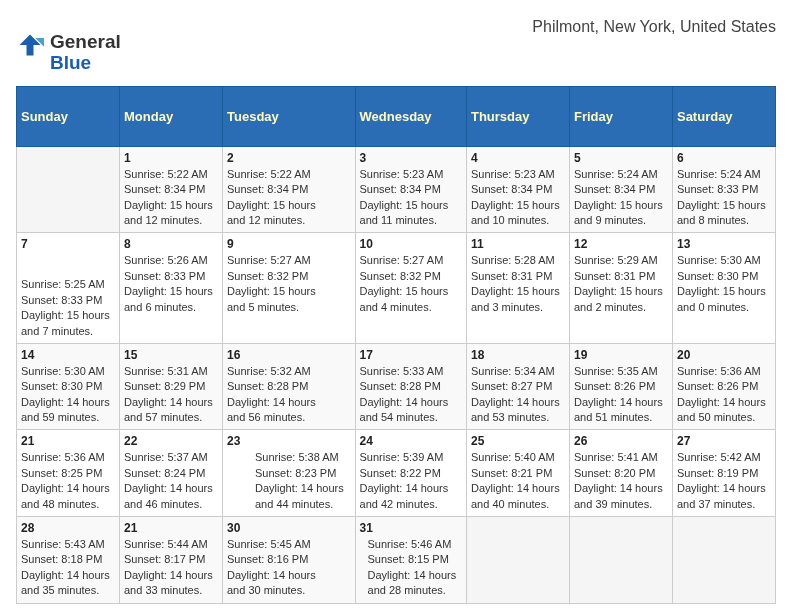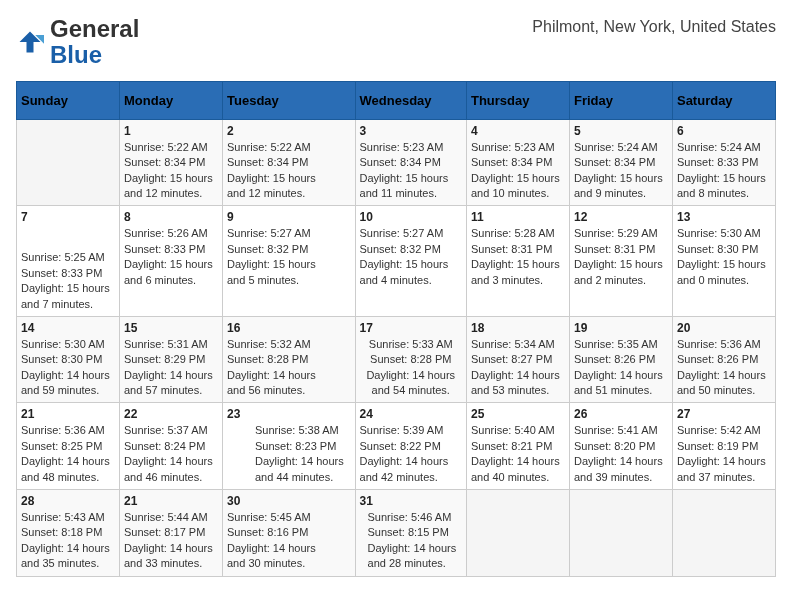--- a/index.html
+++ b/index.html
@@ -17,23 +17,24 @@
       margin-bottom: 12px;
     }
     .logo {
       display: flex;
       align-items: center;
       gap: 6px;
     }
     .logo-text {
       display: flex;
       flex-direction: column;
-      font-size: 24px;
+      font-size: 19px;
       font-weight: bold;
       line-height: 1.1;
+      margin-top: 16px;
     }
     .logo-general { color: #333; }
     .logo-blue { color: #1a5fa8; }
     .logo-icon {
       width: 28px;
       height: 28px;
     }
     .title-area {
       text-align: right;
     }
@@ -48,22 +49,22 @@
       color: #444;
       margin-top: 2px;
     }
     table {
       width: 100%;
       border-collapse: collapse;
       font-size: 11px;
     }
     thead tr th {
       background-color: #2a6db5;
-      color: #000000;
-      padding: 11px 4px;
+      color: #fef9c3;
+      padding: 22px 4px;
       text-align: left;
       font-size: 13px;
       font-weight: bold;
       border: 1px solid #1a5a9a;
     }
     tbody tr td {
       border: 1px solid #ccc;
       padding: 4px 4px;
       vertical-align: top;
       min-height: 70px;
@@ -232,21 +233,21 @@
         </td>
         <td>
           <div class="day-number">16</div>
           <div class="day-info" style="white-space: pre-line;">Sunrise: 5:32 AM
 Sunset: 8:28 PM
 Daylight: 14 hours
 and 56 minutes.</div>
         </td>
         <td>
           <div class="day-number">17</div>
-          <div class="day-info" style="white-space: pre-line; text-align: center;">Sunrise: 5:33 AM
+          <div class="day-info" style="white-space: pre-line;">Sunrise: 5:33 AM
 Sunset: 8:28 PM
 Daylight: 14 hours
 and 54 minutes.</div>
         </td>
         <td>
           <div class="day-number">18</div>
           <div class="day-info" style="white-space: pre-line;">Sunrise: 5:34 AM
 Sunset: 8:27 PM
 Daylight: 14 hours
 and 53 minutes.</div>

